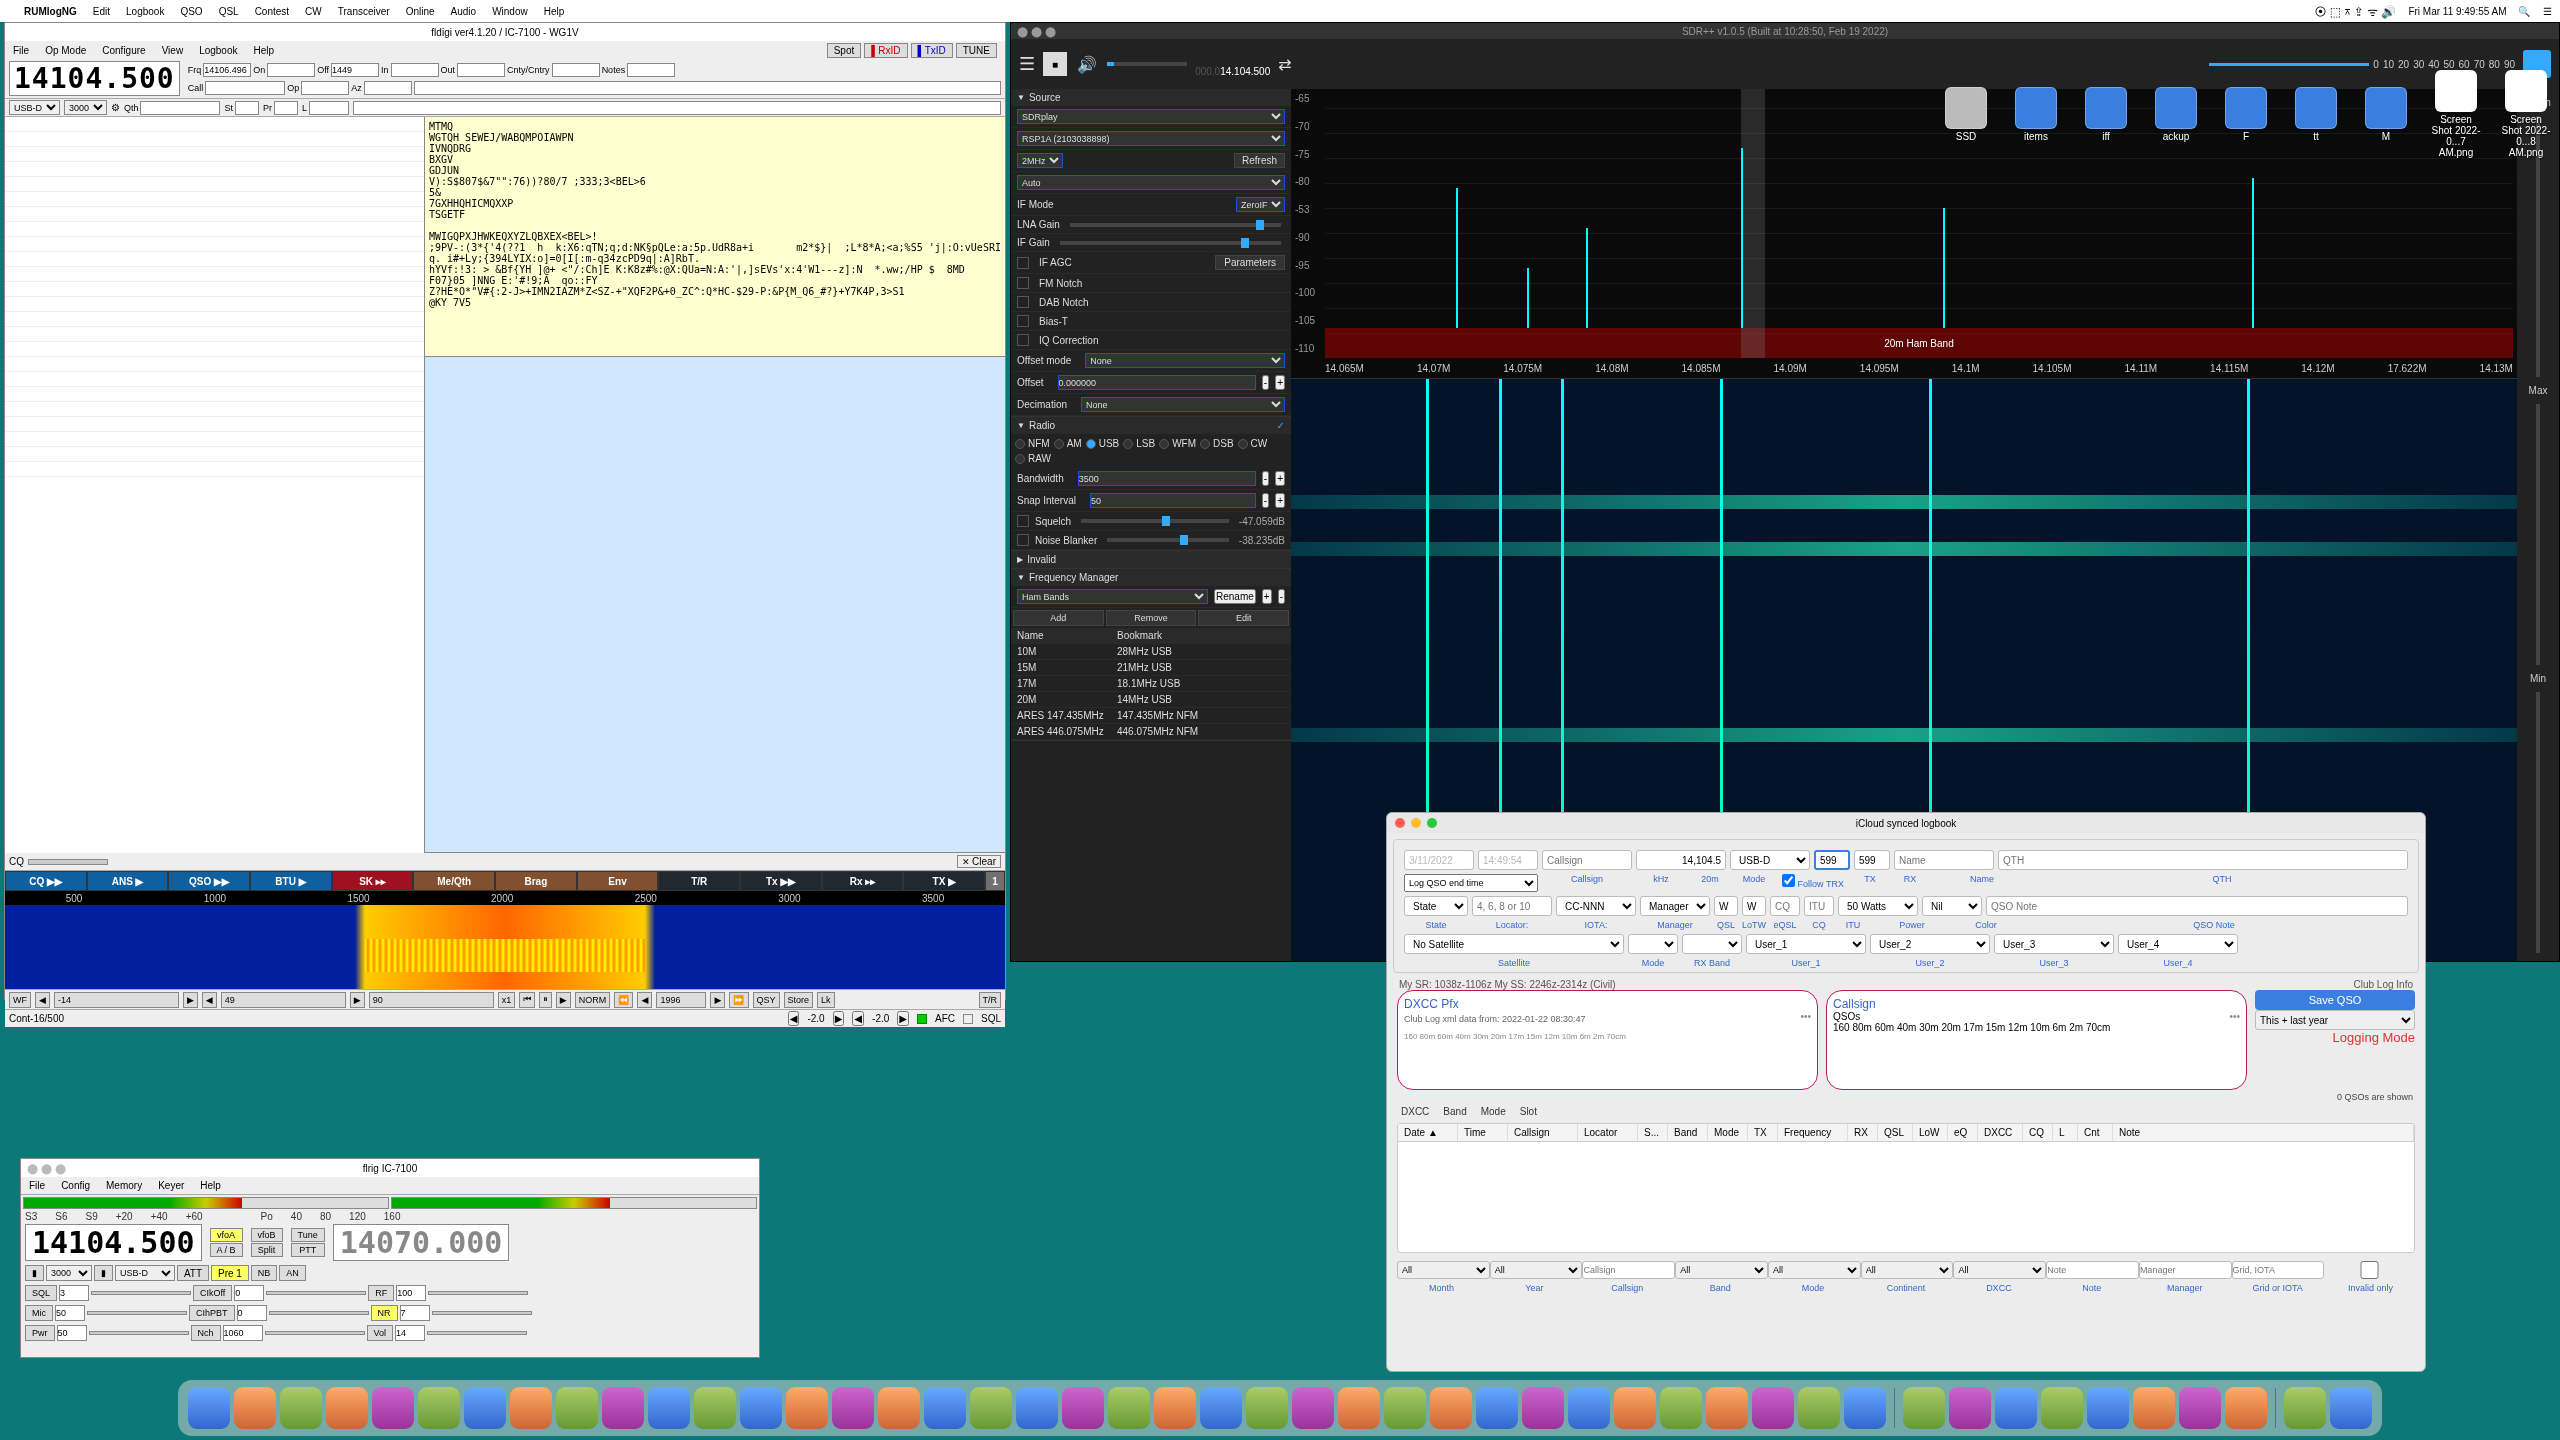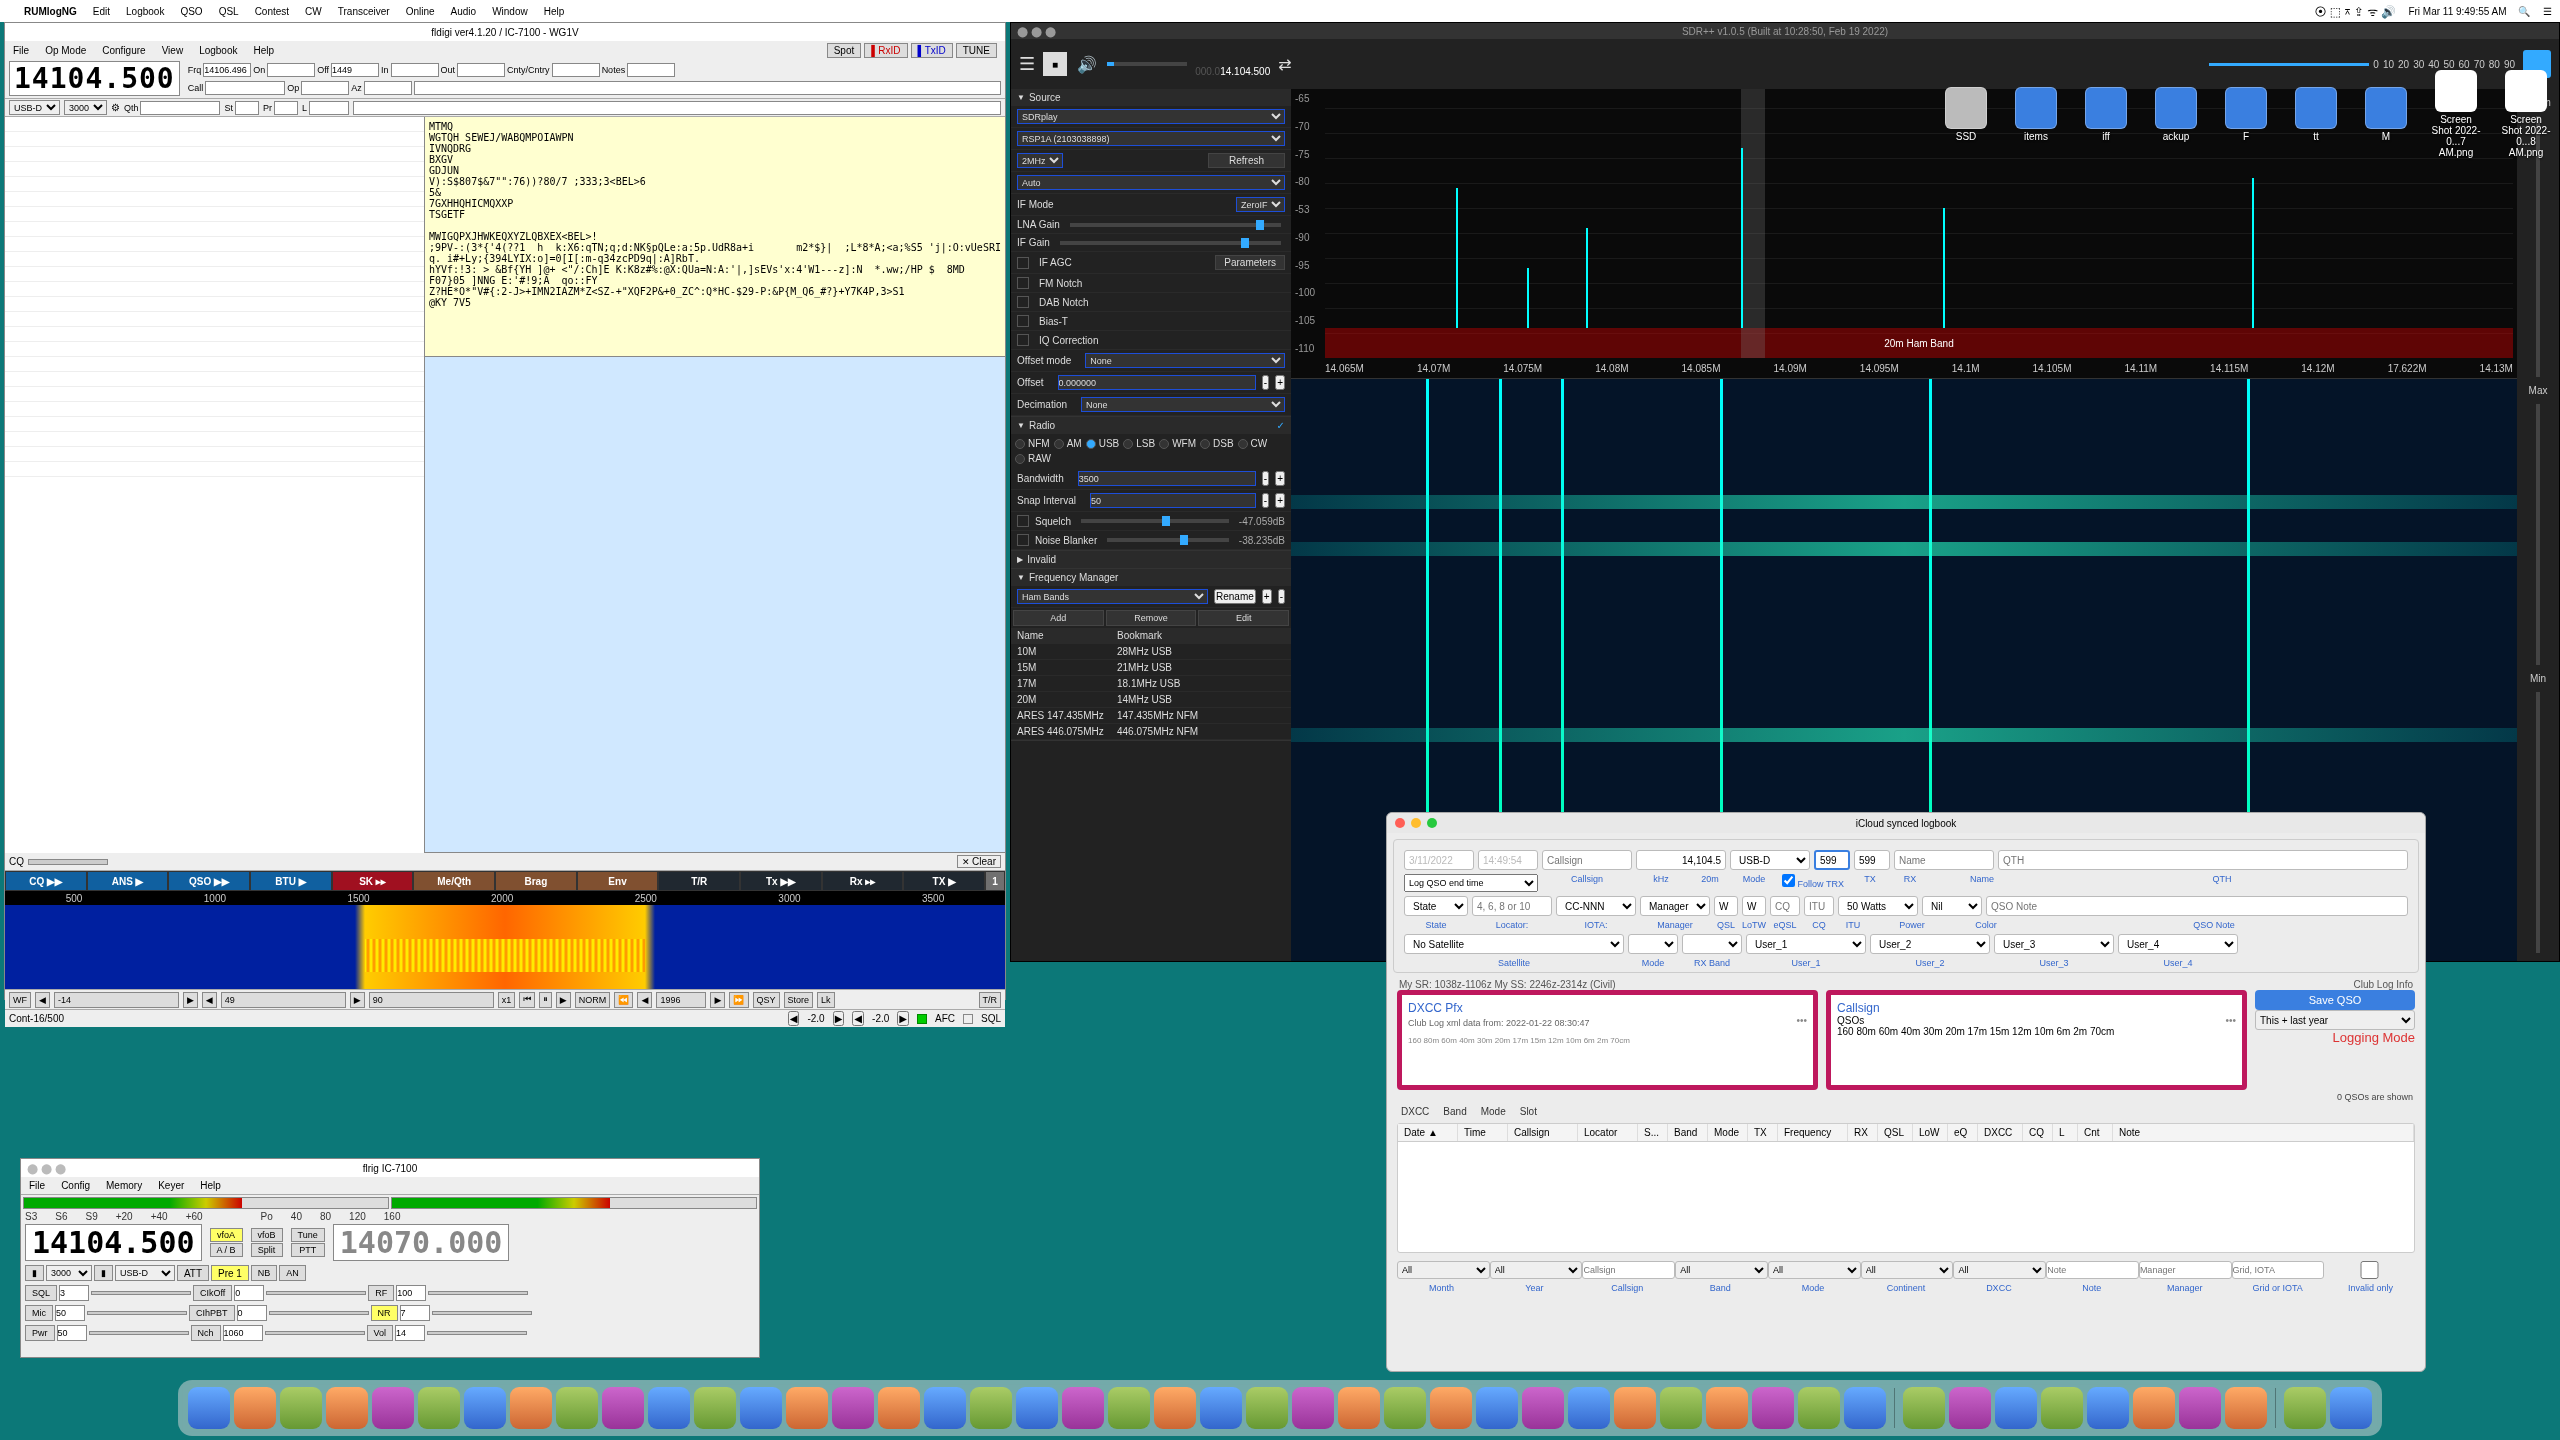--- a/index.html
+++ b/index.html
@@ -92,21 +92,21 @@
 .lb-title{height:20px;display:flex;align-items:center;justify-content:center;font-size:11px;position:relative;background:#e8e8e8;border-radius:6px 6px 0 0}
 .traffic{position:absolute;left:8px;display:flex;gap:6px}
 .traffic span{width:10px;height:10px;border-radius:50%}
 .tr-r{background:#ff5f56}.tr-y{background:#ffbd2e}.tr-g{background:#27c93f}
 .lb-form{padding:10px 10px 4px;display:flex;flex-direction:column;gap:4px;border:1px solid #ccc;margin:6px;border-radius:4px}
 .lb-r{display:flex;gap:4px;align-items:center}
 .lb-r input,.lb-r select{height:20px;border:1px solid #bbb;border-radius:3px;font-size:10px;padding:0 4px;background:#fff}
 .lb-labels{display:flex;gap:4px}
 .lb-labels span{font-size:9px;color:#36c;text-align:center}
 .lb-row2{display:flex;gap:8px;padding:0 10px}
-.dxcc-box,.clublog-box{flex:1;background:#fff;border:5px solid #be185d;border-radius:4px;padding:6px;height:100px}
+.dxcc-box,.clublog-box{flex:1;background:#fff;border:1px solid #be185d;border-radius:16px;padding:6px;height:100px}
 .dxcc-box h4,.clublog-box h4{color:#36c;font-size:12px;font-weight:normal}
 .dxcc-box .sub{font-size:9px;color:#666;margin-top:3px}
 .dxcc-box .bands{font-size:8px;color:#888;margin-top:8px}
 .lb-side{width:160px;display:flex;flex-direction:column;}
 .save-btn{background:#3a7fe0;color:#fff;border:none;border-radius:4px;padding:4px;font-size:11px}
 .lb-side select{height:20px;border:1px solid #bbb;border-radius:3px;font-size:10px}
 .log-mode{color:#d33;font-size:13px;text-align:right}
 .qso-shown{font-size:9px;text-align:right;color:#444;padding:2px 12px}
 .lb-tabs{display:flex;gap:14px;padding:2px 14px;font-size:10px;color:#333}
 .lb-table{flex:1;background:#fff;margin:4px 10px;border:1px solid #ccc;border-radius:3px;height:130px}
@@ -414,21 +414,21 @@
             <span>Source</span>
           </div>
         <div class="sdrpp-row">
             <select style="flex:1"><option>SDRplay</option></select>
           </div>
         <div class="sdrpp-row">
             <select style="flex:1"><option>RSP1A (2103038898)</option></select>
           </div>
         <div class="sdrpp-row">
             <select><option>2MHz</option></select>
-            <button style="margin-left:auto;background:#333;border:1px solid #444;color:#ddd;padding:1px 20px">Refresh</button>
+            <button style="margin-left:auto;background:#333;border:1px solid #444;color:#ddd;padding:1px 7px">Refresh</button>
           </div>
         <div class="sdrpp-row">
             <select style="flex:1"><option>Auto</option></select>
           </div>
         <div class="sdrpp-row">
             <span>IF Mode</span>
             <select style="margin-left:auto"><option>ZeroIF</option></select>
           </div>
         <div class="sdrpp-row">
             <span>LNA Gain</span>

